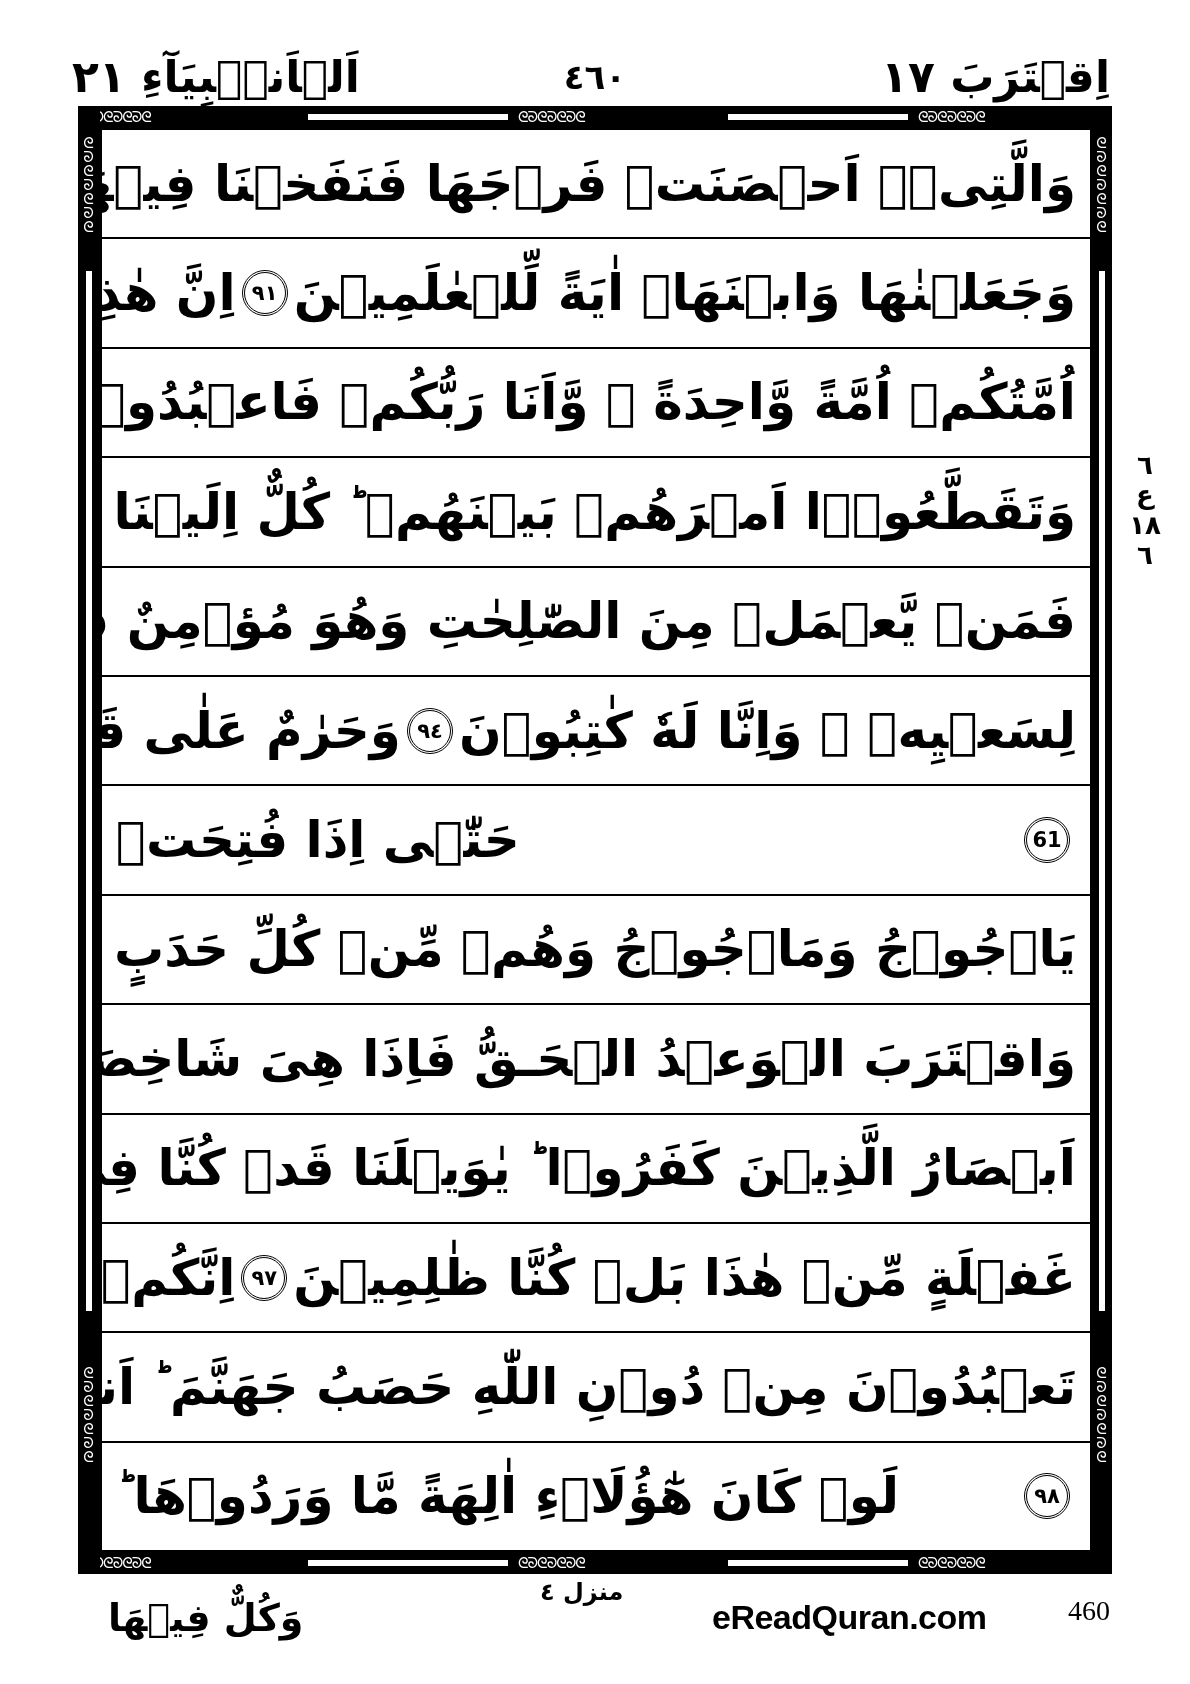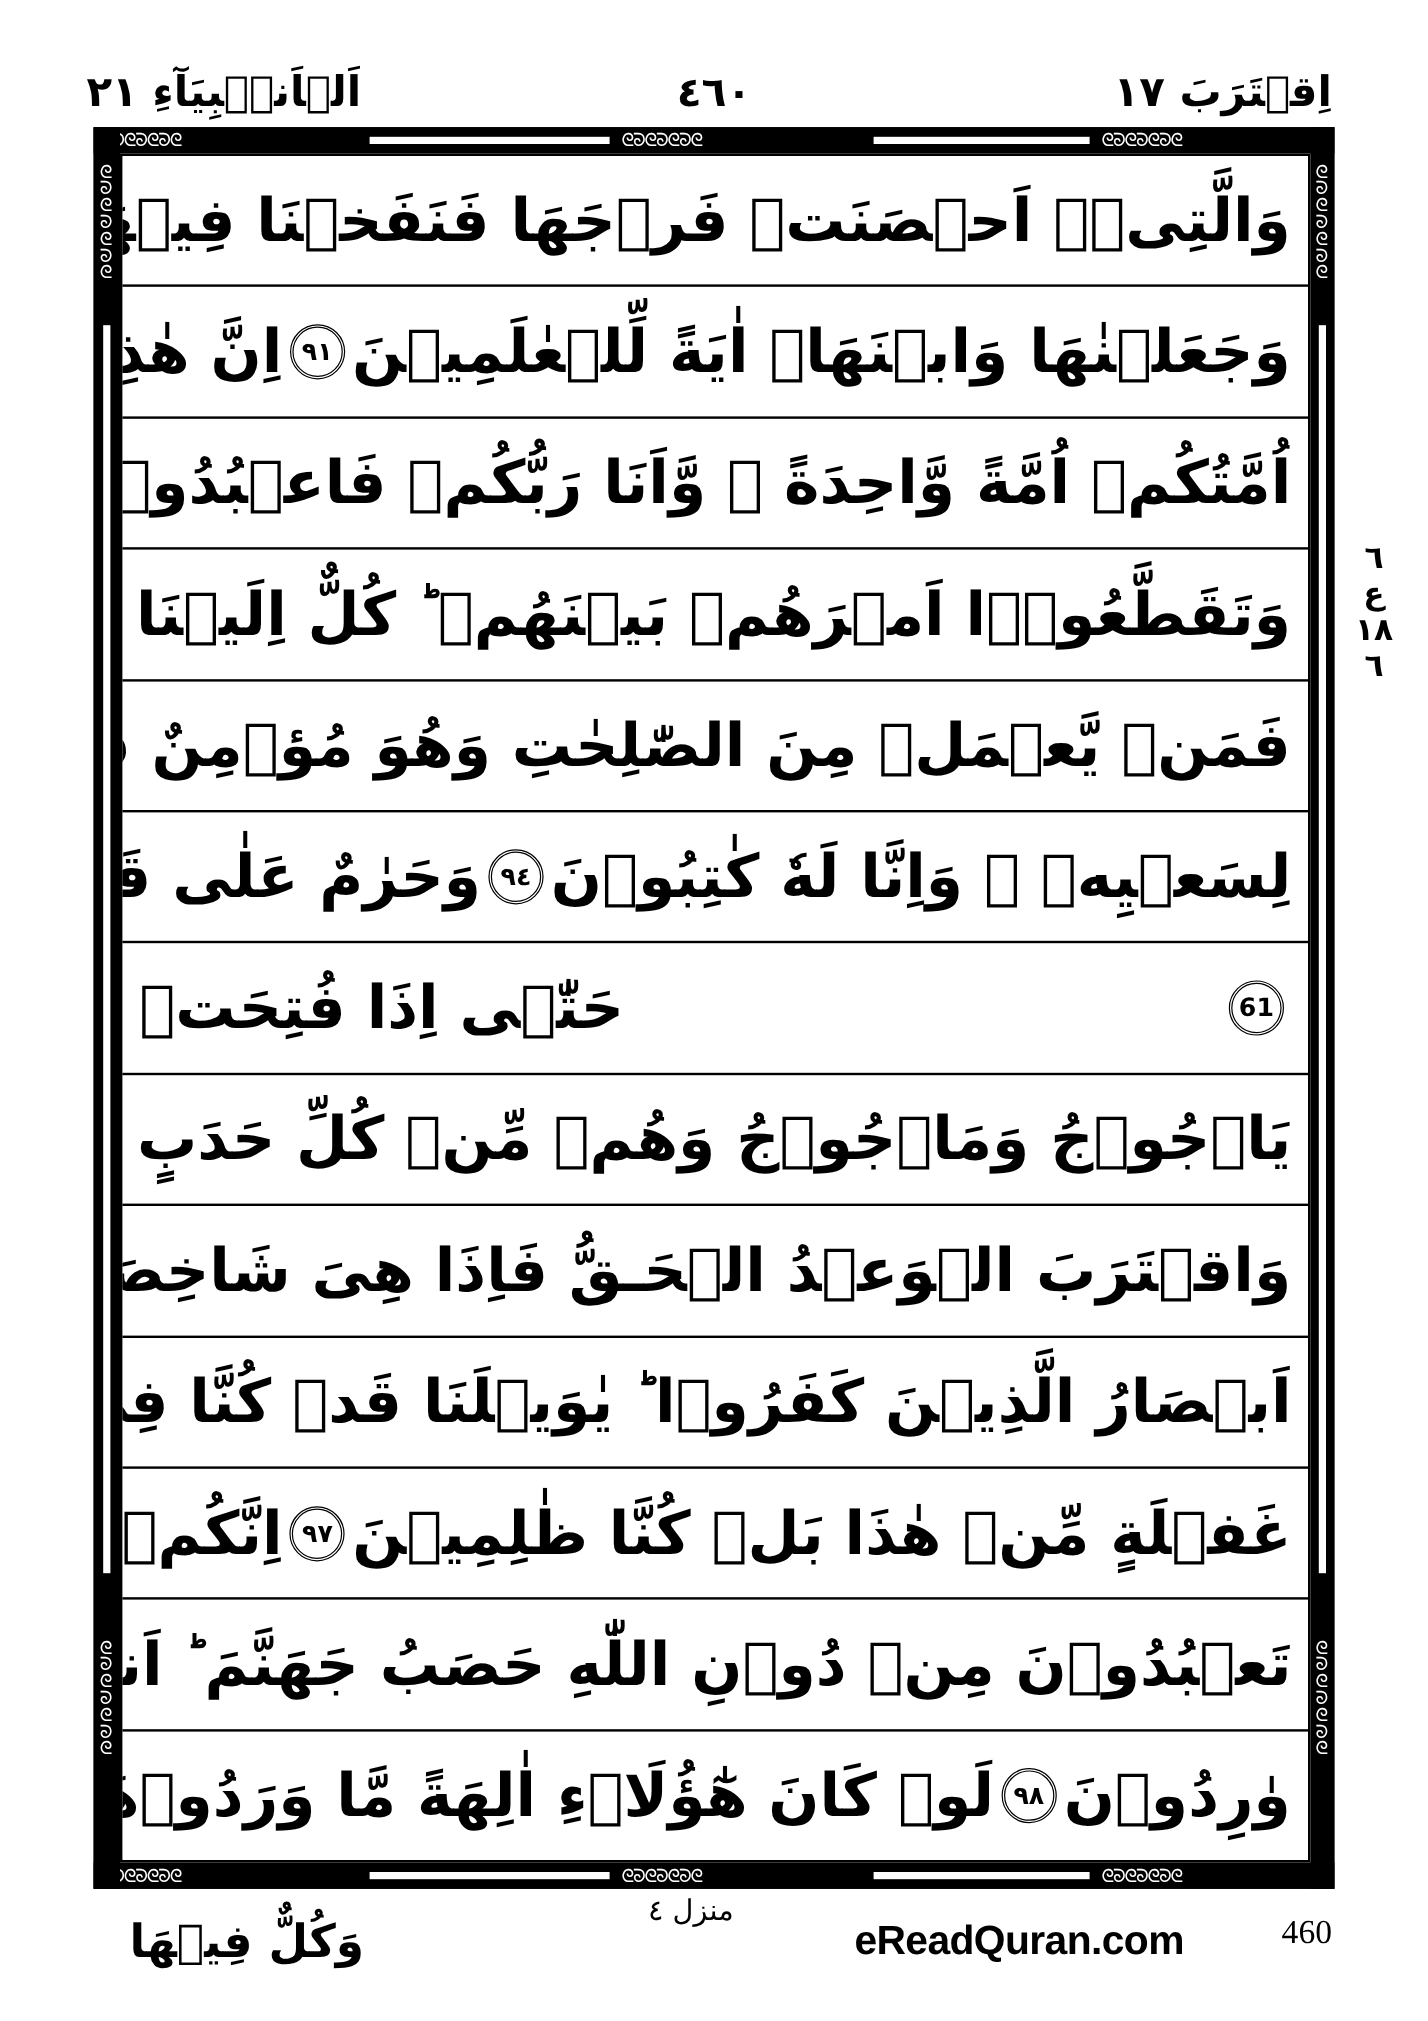--- a/index.html
+++ b/index.html
@@ -1,21 +1,21 @@
 <!DOCTYPE html>
 <html><head>
 <meta charset="utf-8">
 <style>
   html, body { margin: 0; padding: 0; }
   body {
     width: 1190px; height: 1684px; position: relative; overflow: hidden;
     background: #ffffff; color: #000000;
     font-family: "DejaVu Sans", sans-serif;
   }
-  .hdr { position: absolute; top: 52px; height: 50px; font-size: 35px; font-weight: bold; line-height: 50px; direction: rtl; }
+  .hdr { position: absolute; top: 52px; height: 50px; font-size: 44px; font-weight: bold; line-height: 50px; direction: rtl; }
   .hdr-right { right: 80px; }
   .hdr-center { left: 0; right: 0; text-align: center; font-size: 34px; }
   .hdr-left { left: 72px; }
 
   
   .frame {
     position: absolute; left: 78px; top: 106px; width: 1034px; height: 1468px;
     background: #000; box-sizing: border-box;
   }
   .orn-band { position: absolute; background: #000; overflow: hidden; }
@@ -53,21 +53,21 @@
 
   .margin-ruku {
     position: absolute; left: 1125px; top: 450px; width: 40px;
     display: flex; flex-direction: column; align-items: center;
     font-size: 26px; font-weight: bold; line-height: 30px;
   }
   .margin-ruku .mid { font-size: 26px; }
 
   .footer { position: absolute; top: 1588px; height: 60px; }
   .ftr-left { left: 108px; font-size: 38px; font-weight: bold; direction: rtl; line-height: 60px; }
-  .ftr-manzil { left: 540px; top: 1572px; font-size: 24px; font-weight: normal; direction: rtl; line-height: 40px; }
+  .ftr-manzil { left: 540px; top: 1572px; font-size: 24px; font-weight: bold; direction: rtl; line-height: 40px; }
   .ftr-site { left: 712px; font-family: "Liberation Sans", sans-serif; font-size: 34px; font-weight: bold; line-height: 58px; letter-spacing: -0.5px; }
   .ftr-page { left: 1068px; top: 1582px; font-family: "Liberation Serif", serif; font-size: 28px; line-height: 58px; }
 </style>
 </head>
 <body>
 
 <div class="hdr hdr-right">اِقۡتَرَبَ ١٧</div>
 <div class="hdr hdr-center">٤٦٠</div>
 <div class="hdr hdr-left">اَلۡاَنۡۢبِيَآءِ ٢١</div>
 
@@ -138,21 +138,20 @@
     </div>
     <div class="line">
       <span class="seg">غَفۡلَةٍ مِّنۡ هٰذَا بَلۡ كُنَّا ظٰلِمِيۡنَ</span>
       <span class="ayah">٩٧</span>
       <span class="seg">اِنَّكُمۡ وَمَا</span>
     </div>
     <div class="line">
       <span class="seg">تَعۡبُدُوۡنَ مِنۡ دُوۡنِ اللّٰهِ حَصَبُ جَهَنَّمَ ؕ اَنۡتُمۡ لَهَا</span>
     </div>
     <div class="line">
-      <span class="seg">وٰرِدُوۡنَ</span>
       <span class="ayah">٩٨</span>
       <span class="seg">لَوۡ كَانَ هٰٓؤُلَاۤءِ اٰلِهَةً مَّا وَرَدُوۡهَا ؕ</span>
     </div>
   </div>
 </div>
 
 <div class="margin-ruku">
   <span>٦</span>
   <span>ع</span>
   <span class="mid">١٨</span>

